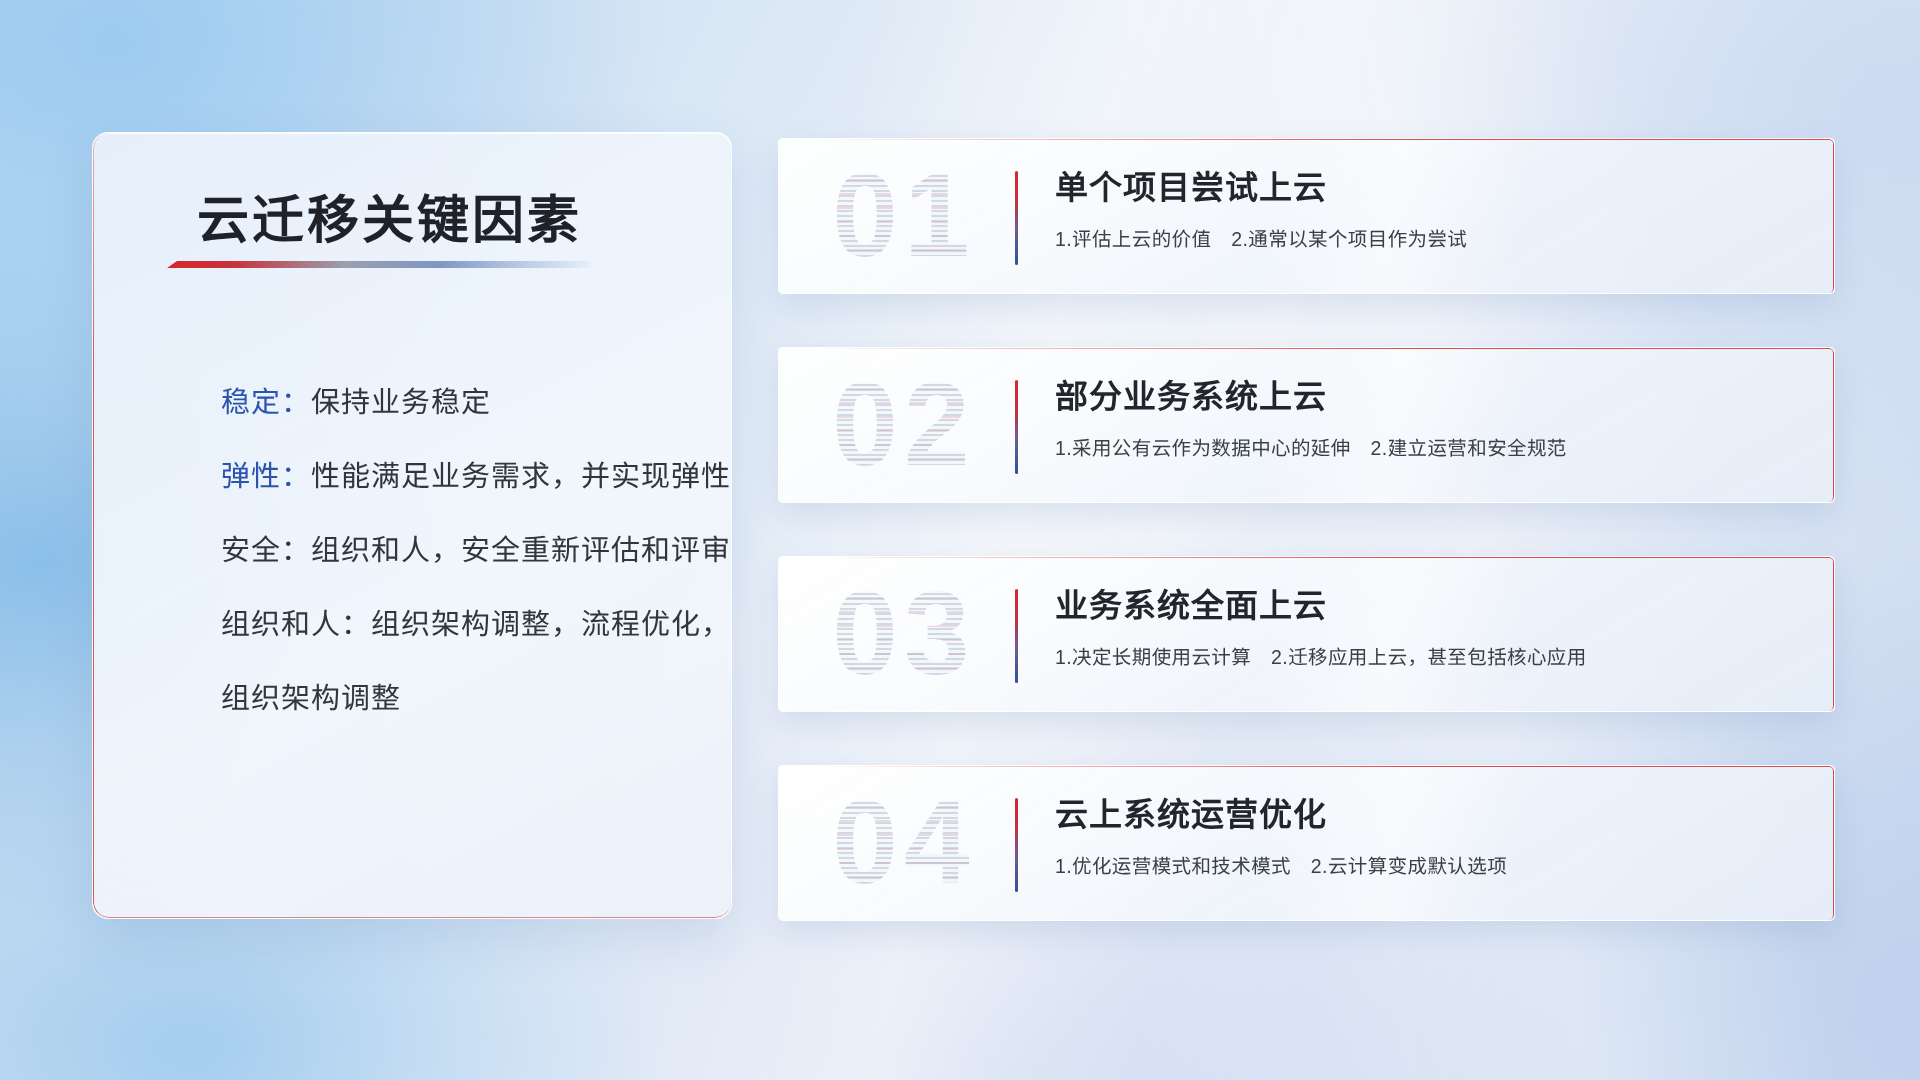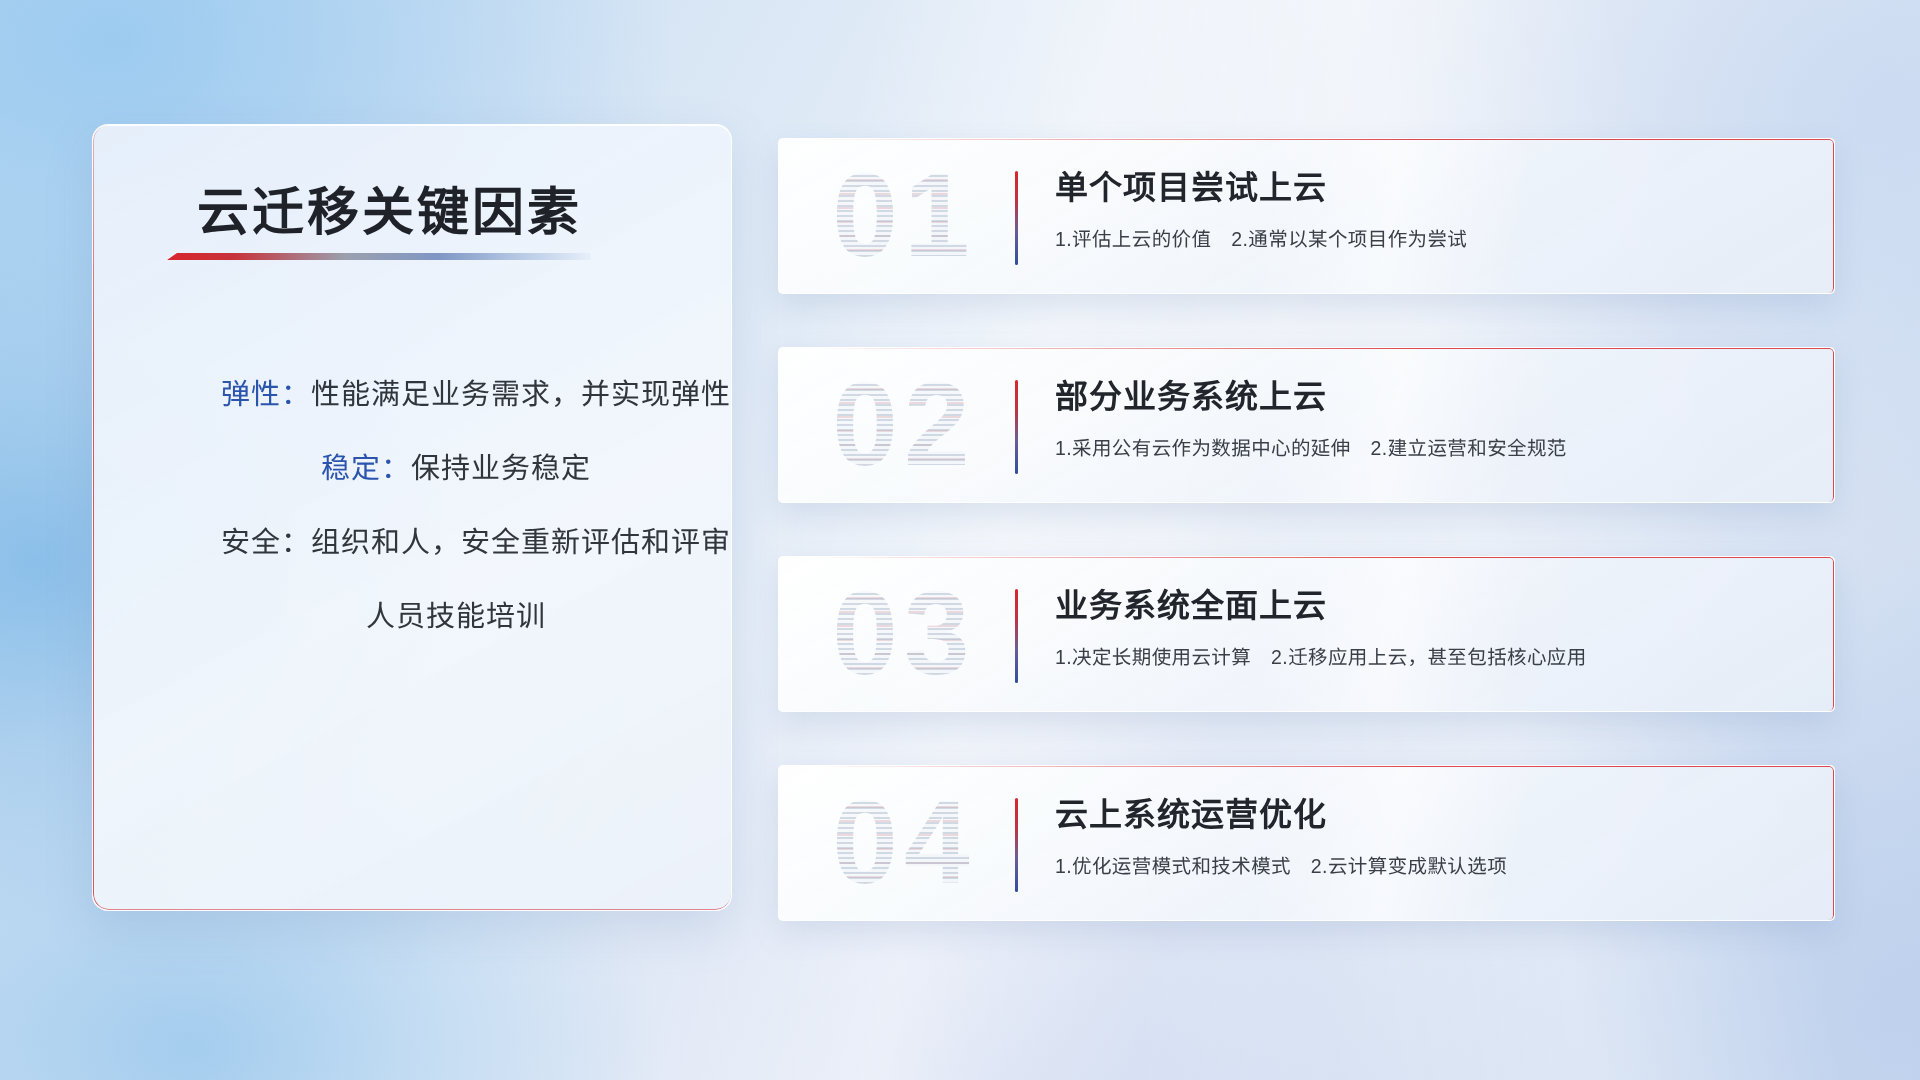--- a/index.html
+++ b/index.html
@@ -28,32 +28,31 @@
     content:"";
     position:absolute; inset:0;
     background:
       linear-gradient(104deg, rgba(255,255,255,0) 40%, rgba(255,255,255,0.42) 52%, rgba(255,255,255,0) 64%),
       linear-gradient(78deg,  rgba(255,255,255,0) 62%, rgba(255,255,255,0.30) 74%, rgba(255,255,255,0) 86%);
     pointer-events:none;
   }
 
   
   #left-card{
-    position:absolute; left:92px; top:124px;
+    position:absolute; left:92px; top:132px;
     width:638px; height:785px;
     border-radius:16px;
     background: linear-gradient(152deg,
        rgba(232,240,250,0.96) 0%,
        rgba(238,244,252,0.94) 30%,
        rgba(243,247,252,0.93) 58%,
        rgba(236,242,250,0.94) 100%);
     border:1px solid rgba(255,255,255,0.85);
     box-shadow: 0 18px 48px rgba(90,125,175,0.18), inset 0 1px 0 rgba(255,255,255,0.9);
     overflow:hidden;
-    text-align:center;
   }
   
   #left-card::after{
     content:"";
     position:absolute; left:0; top:0; bottom:0; right:0;
     border-radius:16px;
     border-left:1.6px solid rgba(214,40,46,0.78);
     border-bottom:1.6px solid rgba(214,40,46,0.55);
     -webkit-mask-image: linear-gradient(200deg, rgba(0,0,0,0) 8%, #000 46%);
             mask-image: linear-gradient(200deg, rgba(0,0,0,0) 8%, #000 46%);
@@ -192,35 +191,38 @@
 
   <div id="left-card">
 
     <div id="panel-title">云迁移关键因素</div>
 
     <div id="title-rule"></div>
 
     <div id="factor-list">
 
       <div class="factor-row">
+        <span class="factor-key">稳定：</span><span class="factor-val">保持业务稳定</span>
+      </div>
+
+      <div class="factor-row">
         <span class="factor-key">弹性：</span><span class="factor-val">性能满足业务需求，并实现弹性</span>
       </div>
 
       <div class="factor-row">
-        <span class="factor-key">稳定：</span><span class="factor-val">保持业务稳定</span>
-      </div>
-
-      <div class="factor-row">
         <span class="factor-val">安全：</span><span class="factor-val">组织和人，安全重新评估和评审</span>
       </div>
 
 
-
-      <div class="factor-row">
-        <span class="factor-cont">人员技能培训</span>
+      <div class="factor-row">
+        <span class="factor-val">组织和人：</span><span class="factor-val">组织架构调整，流程优化，</span>
+      </div>
+
+      <div class="factor-row">
+        <span class="factor-cont">组织架构调整</span>
       </div>
 
     </div>
   </div>
 
   <div id="cards">
 
     <div class="step-card">
       <div class="step-number-ghost">01</div>
       <div class="step-number">01</div>

